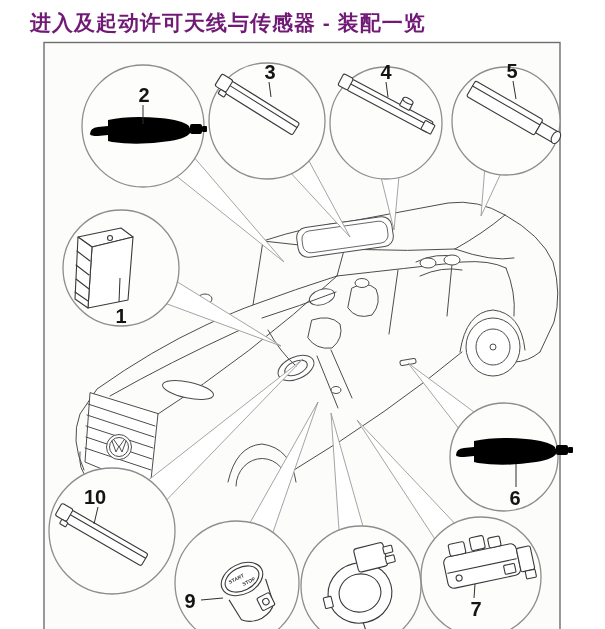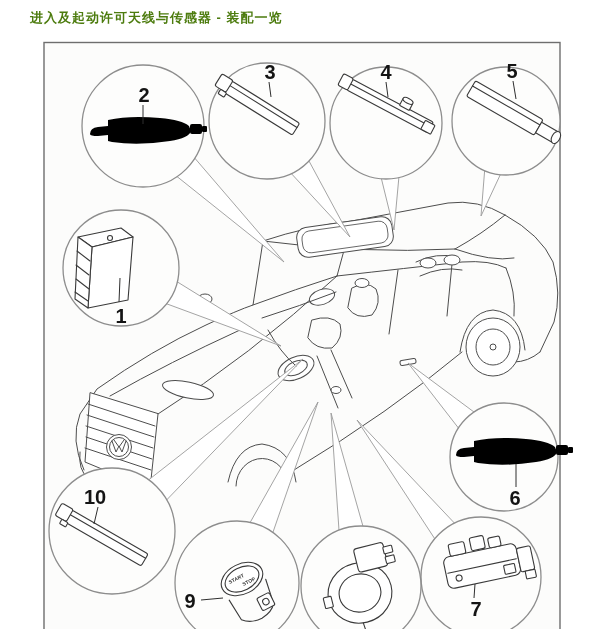--- a/index.html
+++ b/index.html
@@ -1,19 +1,19 @@
 <!DOCTYPE html>
 <html><head>
 <meta charset="utf-8">
 <style>
   html,body{margin:0;padding:0;background:#ffffff;}
   body{width:605px;height:629px;position:relative;overflow:hidden;
        font-family:"Liberation Sans","DejaVu Sans",sans-serif;}
-  .page-title{position:absolute;left:30px;top:9px;font-size:13px;font-weight:bold;
-       color:#4d7c0f;letter-spacing:1px;white-space:nowrap;}
+  .page-title{position:absolute;left:30px;top:9px;font-size:21px;font-weight:bold;
+       color:#701a75;letter-spacing:1px;white-space:nowrap;}
   svg{position:absolute;left:0;top:0;}
   .frame{fill:#fcfcfb;stroke:#6e6e6e;stroke-width:1.4;}
   .car path,.car line{fill:none;stroke:#4d4d4d;stroke-width:1;stroke-linecap:round;stroke-linejoin:round;}
   .car .wface{fill:#ffffff;stroke:#4d4d4d;stroke-width:1;}
   .car ellipse,.car circle{fill:#ffffff;stroke:#4d4d4d;stroke-width:1;}
   .wedge{fill:#ffffff;stroke:#9a9a9a;stroke-width:0.9;stroke-linejoin:round;}
   .bubble{fill:#fdfdfc;stroke:#8d8d8d;stroke-width:1.3;}
   .comp path,.comp line{fill:none;stroke:#3a3a3a;stroke-width:1.1;stroke-linecap:round;stroke-linejoin:round;}
   .comp .face{fill:#ffffff;stroke:#3a3a3a;stroke-width:1.1;}
   .comp rect{fill:#ffffff;stroke:#3a3a3a;stroke-width:1.1;}

